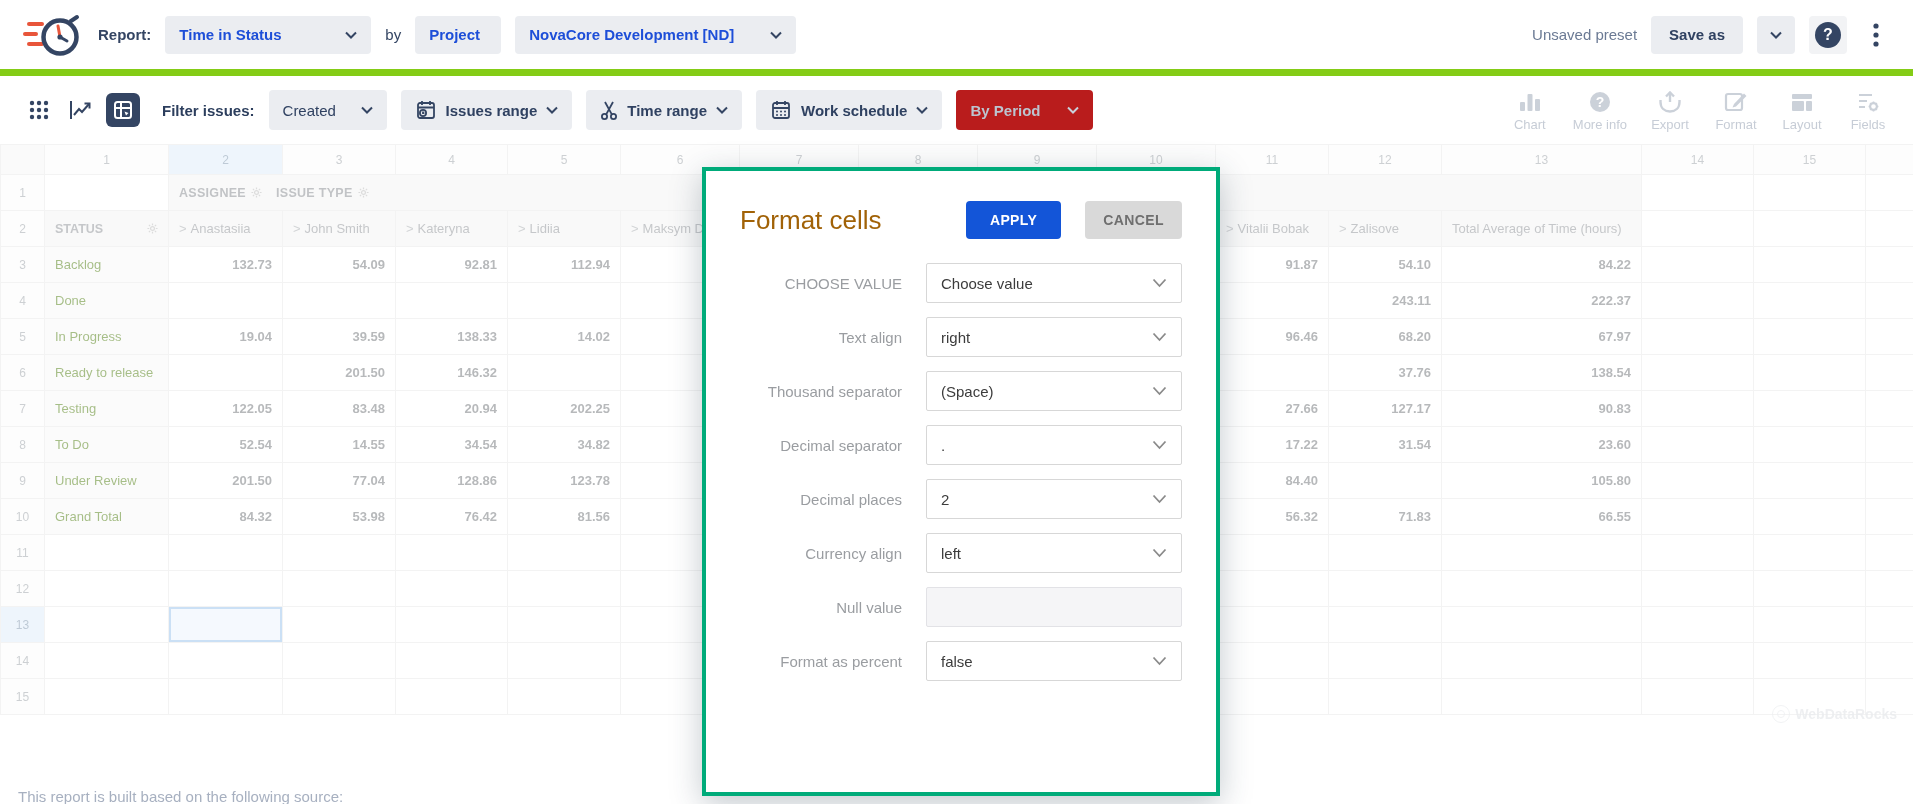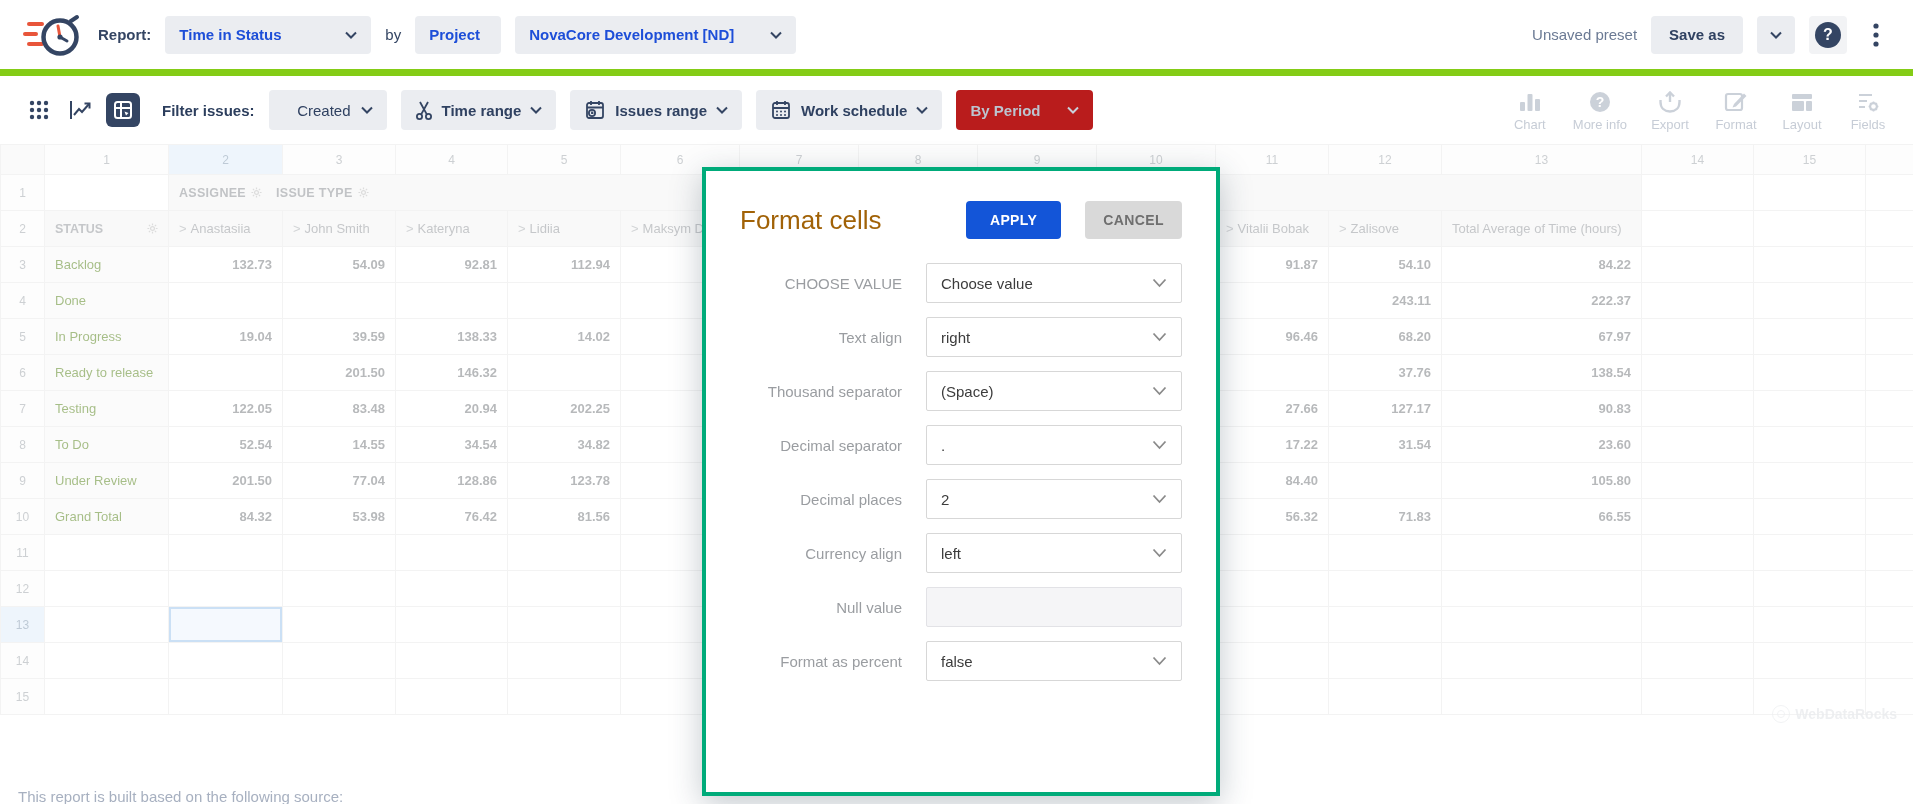--- a/index.html
+++ b/index.html
@@ -28,21 +28,21 @@
   .kebab{width:30px;height:38px;display:flex;align-items:center;justify-content:center;cursor:pointer;}
   
   .toolbar{height:68px;display:flex;align-items:center;padding:0 22px;gap:14px;background:#fff;box-sizing:border-box;}
   .tb-iconbtn{width:34px;height:34px;display:flex;align-items:center;justify-content:center;border-radius:6px;cursor:pointer;}
   .tb-iconbtn.active{background:#344563;}
   .tb-group-left{display:flex;align-items:center;gap:8px;}
   .tb-filter-label{font-size:15px;font-weight:bold;color:#2c3e5d;margin-left:8px;white-space:nowrap;}
   .tb-select{height:40px;background:#ebedf1;border-radius:4px;display:flex;align-items:center;gap:10px;
     padding:0 14px;font-size:15px;font-weight:bold;color:#2f4161;cursor:pointer;box-sizing:border-box;}
   .tb-select .val{flex:1;white-space:nowrap;}
-  .w-created{width:118px;text-align:right;}
+  .w-created{width:118px;}
   .tb-btn{height:40px;background:#ebedf1;border-radius:4px;display:flex;align-items:center;gap:9px;
     padding:0 14px;font-size:15px;font-weight:bold;color:#2f4161;cursor:pointer;white-space:nowrap;}
   .tb-btn.disabled{background:#b91c1c;color:#bcc4cf;cursor:default;}
   .tb-right{margin-left:auto;display:flex;align-items:flex-start;gap:20px;opacity:.85;}
   .tb-tool{display:flex;flex-direction:column;align-items:center;gap:2px;min-width:46px;cursor:pointer;}
   .tb-tool .lbl{font-size:13px;color:#bdc4cf;white-space:nowrap;}
   
   .pivot-wrap{opacity:.5;}
   #grid{display:grid;border-top:1px solid #e6e6e6;border-left:1px solid #e6e6e6;
     grid-template-rows:30px repeat(15,36px);background:#fff;}
@@ -181,38 +181,38 @@
     </div>
   </div>
   <span class="tb-filter-label">Filter issues:</span>
   <div class="tb-select w-created">
     <span class="val" style="font-weight:normal;">Created</span>
     <svg width="12" height="8" viewBox="0 0 12 8" fill="none" stroke="#344563" stroke-width="2">
         <path d="M1 1.5 L6 6.5 L11 1.5"></path>
       </svg>
   </div>
   <div class="tb-btn">
-    <svg width="18" height="22" viewBox="0 0 18 22" fill="none" stroke="#344563" stroke-width="1.8">
-      <circle cx="4.5" cy="17.5" r="2.6"></circle>
-        <circle cx="13.5" cy="17.5" r="2.6"></circle>
-      <path d="M6.2 15.4 L13 3 M11.8 15.4 L5 3"></path>
-    </svg>
-    <span>Time range</span>
-    <svg width="12" height="8" viewBox="0 0 12 8" fill="none" stroke="#344563" stroke-width="2">
-        <path d="M1 1.5 L6 6.5 L11 1.5"></path>
-      </svg>
-  </div>
-  <div class="tb-btn">
     <svg width="22" height="22" viewBox="0 0 22 22" fill="none" stroke="#344563" stroke-width="1.8">
       <rect x="3" y="4" width="16" height="15" rx="2"></rect>
         <path d="M7 2 v4 M15 2 v4 M3 8.5 h16"></path>
       <circle cx="8" cy="14" r="3.1"></circle>
         <path d="M8 12.4 v1.8 h1.4"></path>
     </svg>
     <span>Issues range</span>
+    <svg width="12" height="8" viewBox="0 0 12 8" fill="none" stroke="#344563" stroke-width="2">
+        <path d="M1 1.5 L6 6.5 L11 1.5"></path>
+      </svg>
+  </div>
+  <div class="tb-btn">
+    <svg width="18" height="22" viewBox="0 0 18 22" fill="none" stroke="#344563" stroke-width="1.8">
+      <circle cx="4.5" cy="17.5" r="2.6"></circle>
+        <circle cx="13.5" cy="17.5" r="2.6"></circle>
+      <path d="M6.2 15.4 L13 3 M11.8 15.4 L5 3"></path>
+    </svg>
+    <span>Time range</span>
     <svg width="12" height="8" viewBox="0 0 12 8" fill="none" stroke="#344563" stroke-width="2">
         <path d="M1 1.5 L6 6.5 L11 1.5"></path>
       </svg>
   </div>
   <div class="tb-btn">
     <svg width="22" height="22" viewBox="0 0 22 22" fill="none" stroke="#344563" stroke-width="1.8">
       <rect x="3" y="4" width="16" height="15" rx="2"></rect>
         <path d="M7 2 v4 M15 2 v4 M3 9 h16"></path>
       <g fill="#344563" stroke="none">
         <circle cx="7" cy="12.5" r="1"></circle>

